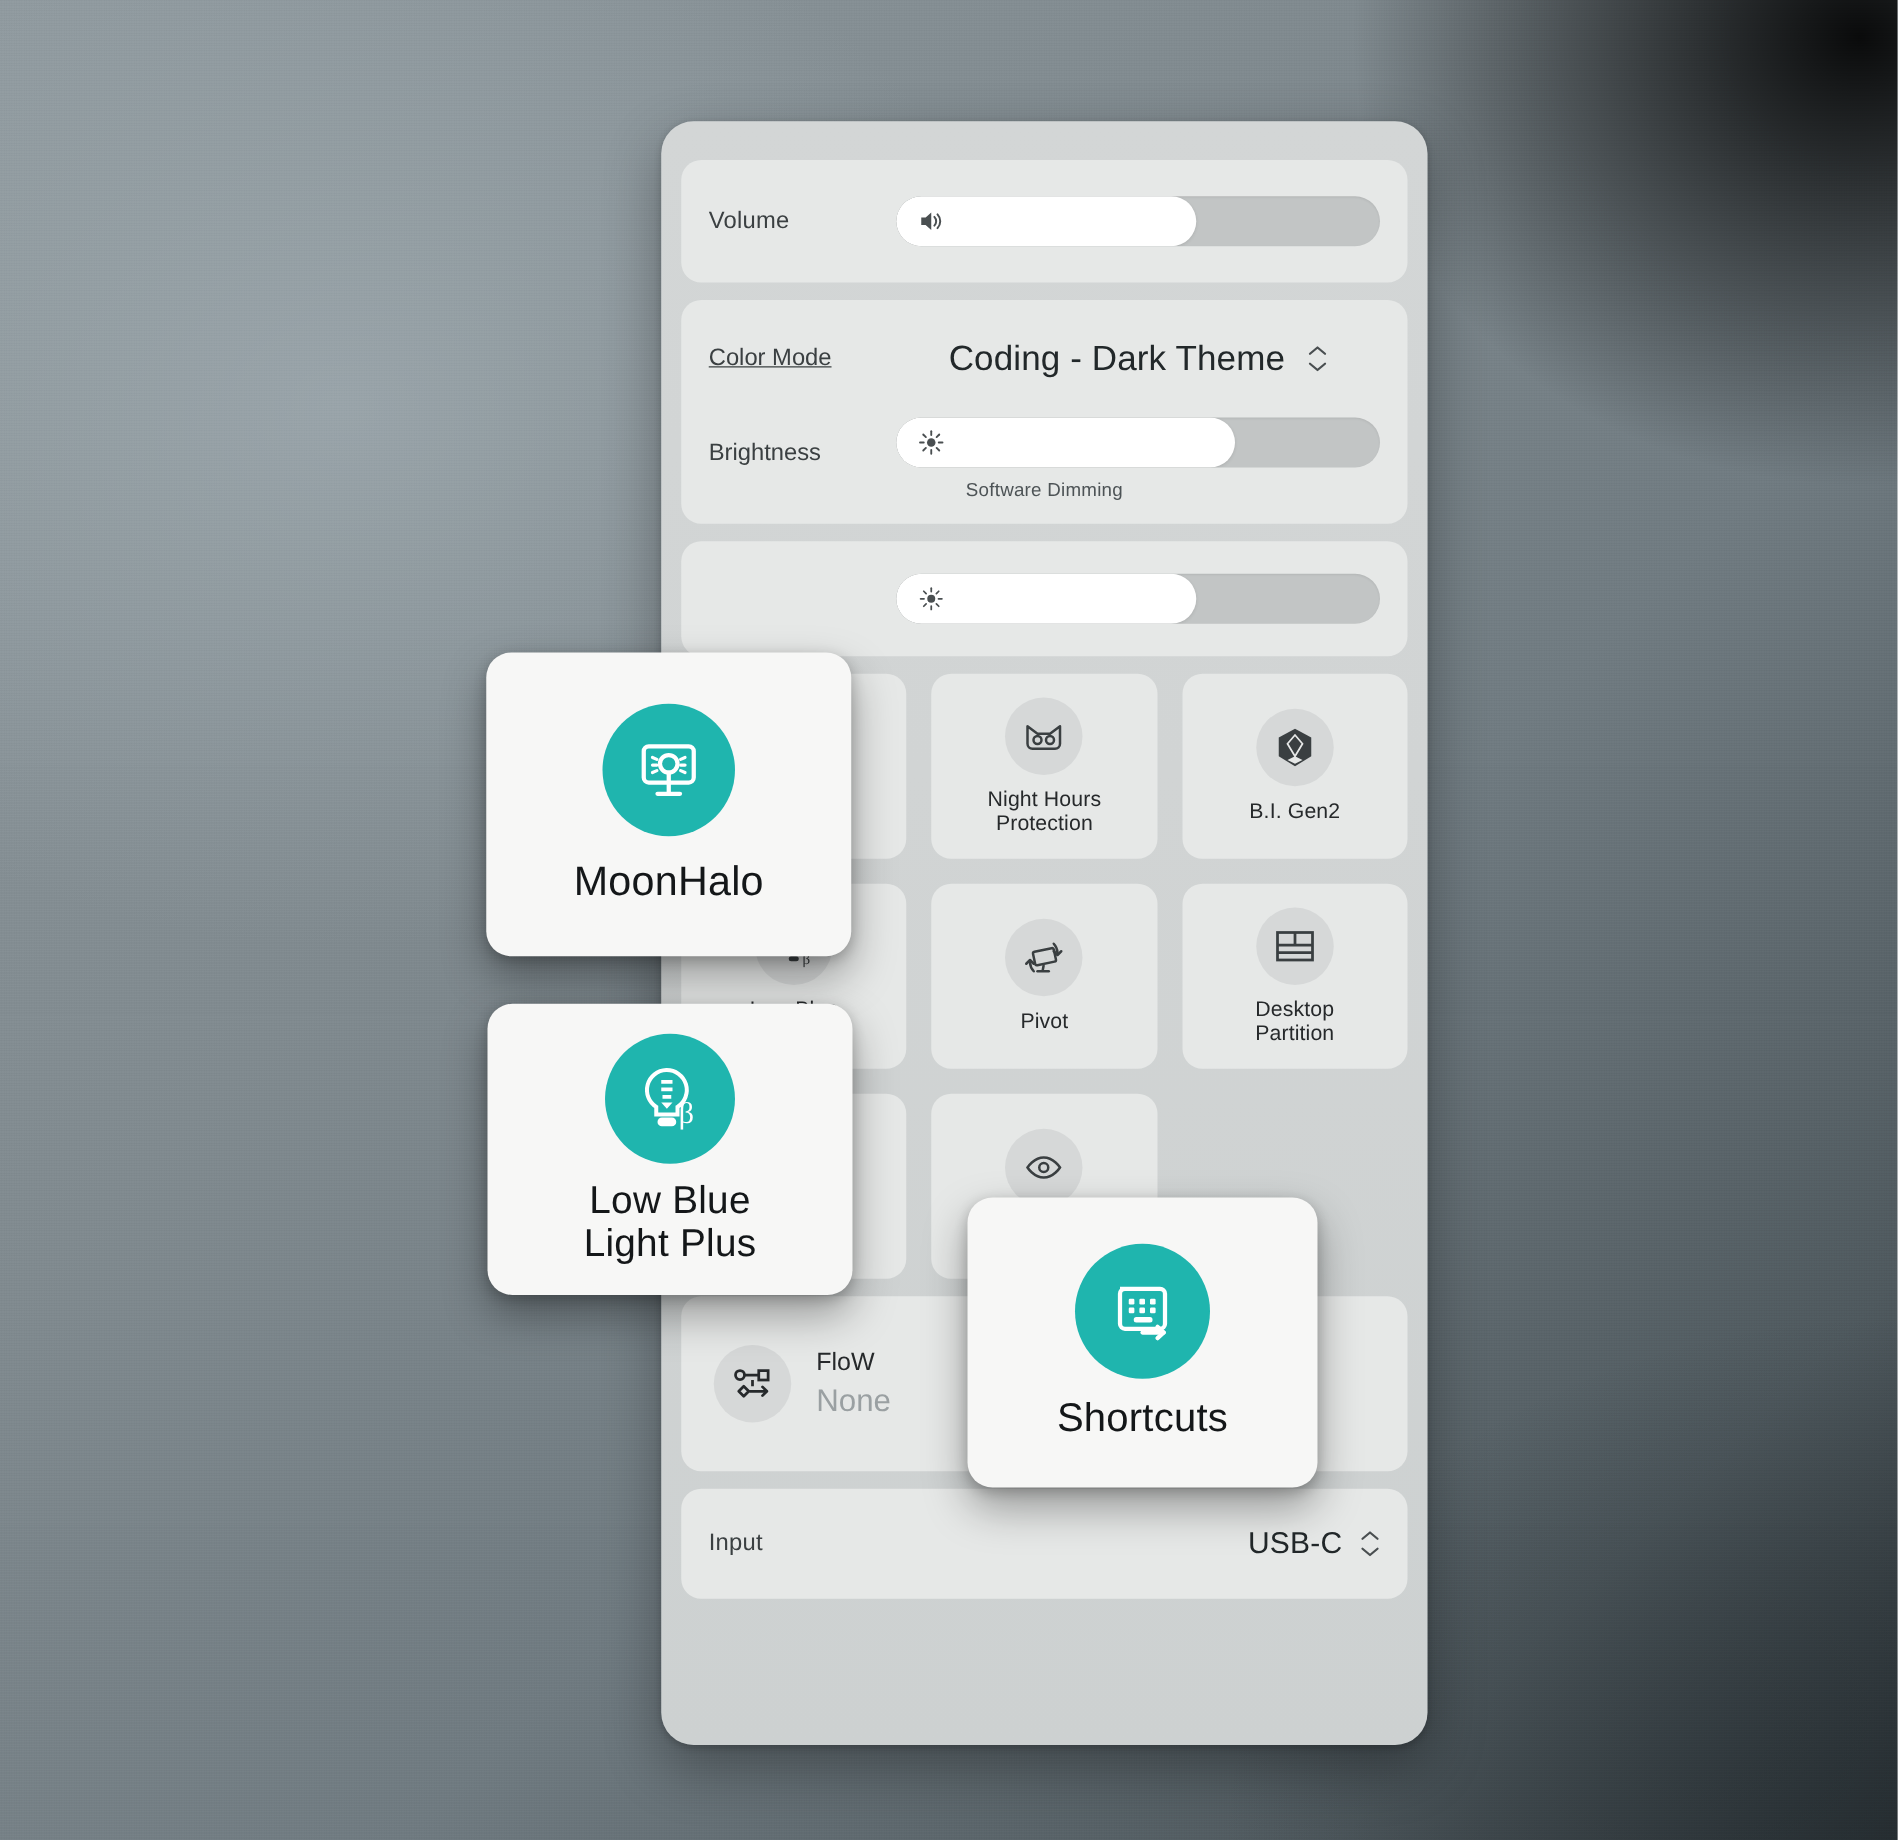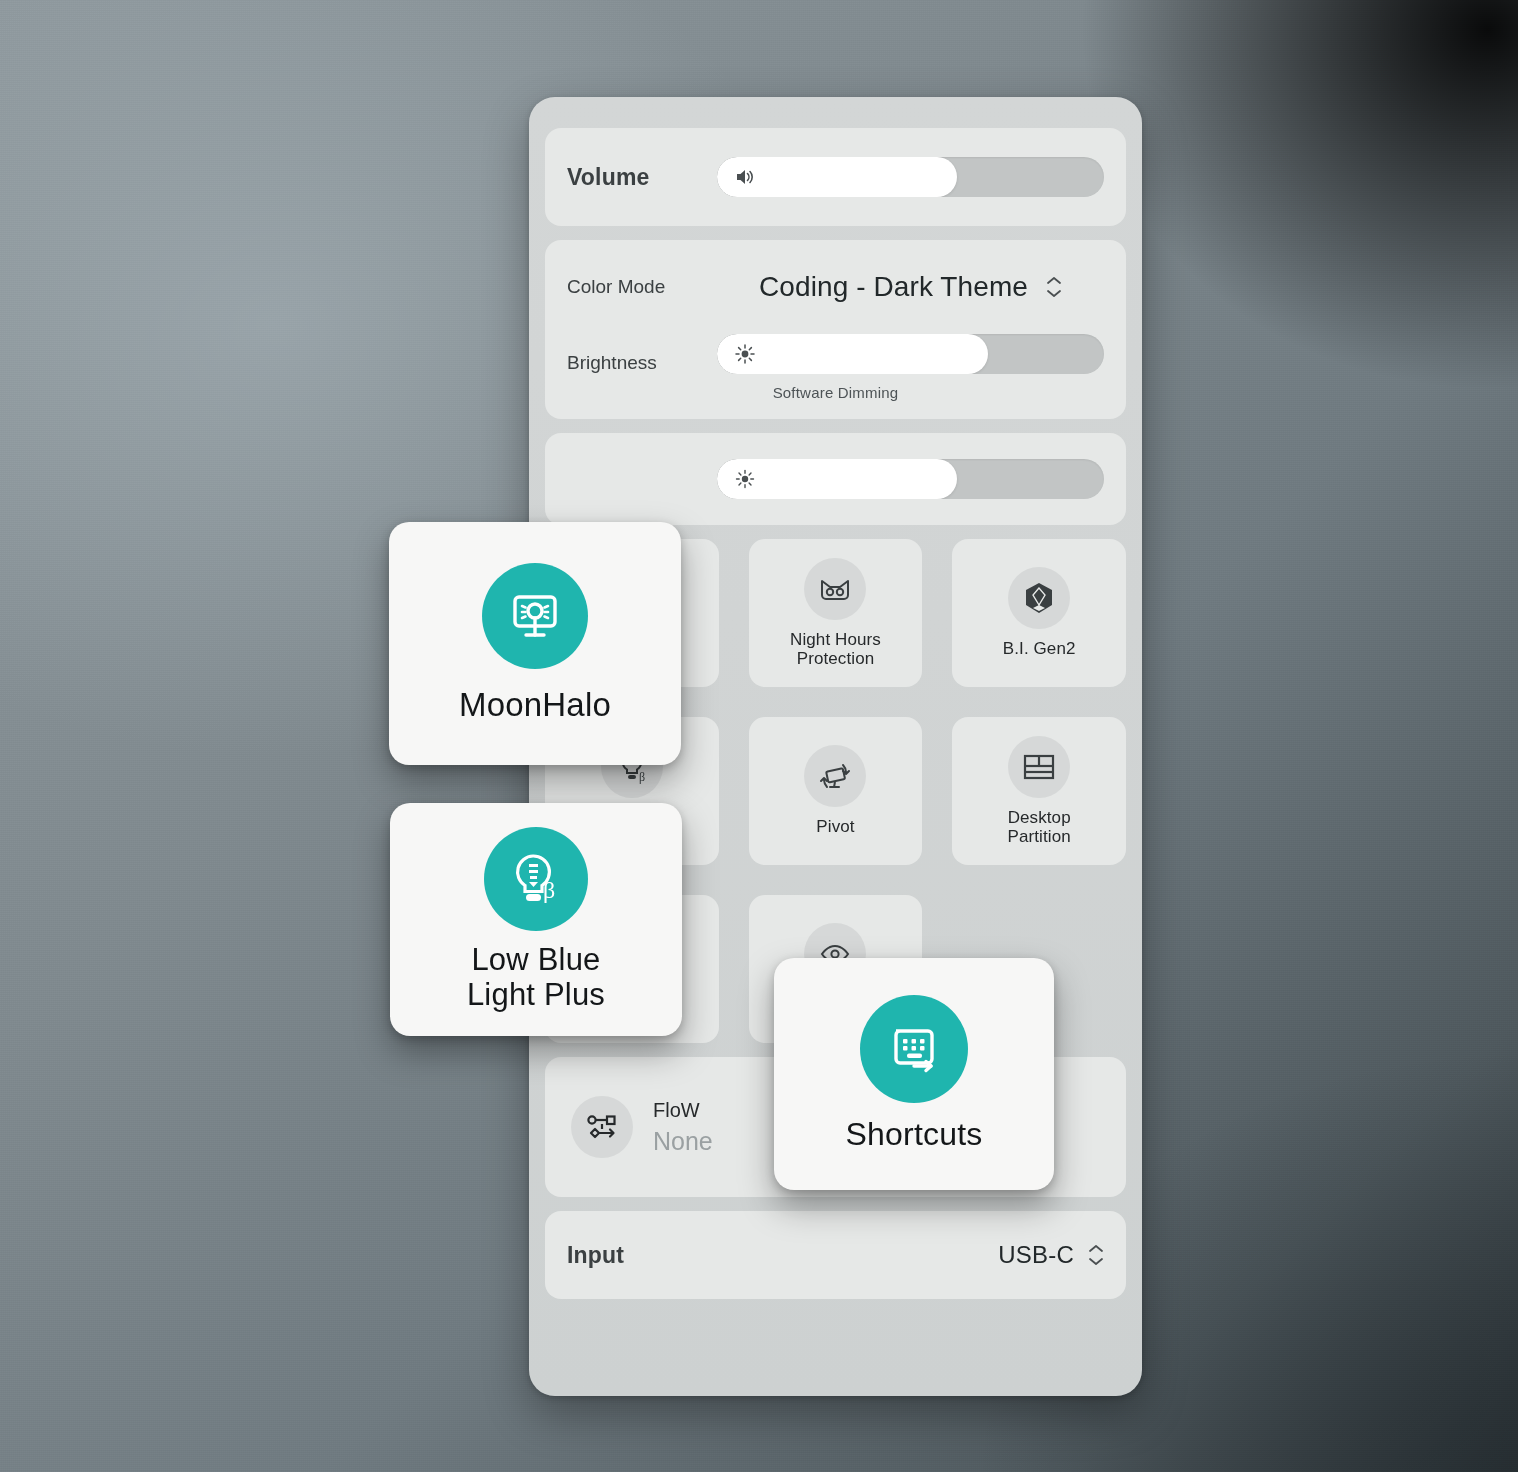--- a/index.html
+++ b/index.html
@@ -82,24 +82,23 @@
   }
   .hdr-menu i { width: 7px; height: 7px; border-radius: 50%; background: #fff; display: block; }
 
   
   .card {
     background: #e6e8e7;
     border-radius: 16px;
     margin-top: 14px;
   }
   .row-label {
-    font-size: 23px;
+    font-size: 19px;
     color: #3b4042;
     letter-spacing: .2px;
-    font-weight: bold;
   }
 
   
   .slider {
     position: relative;
     height: 40px;
     border-radius: 20px;
     background: #c2c5c5;
     overflow: hidden;
     box-shadow: inset 0 1px 2px rgba(0,0,0,.07);
@@ -120,39 +119,39 @@
   }
 
   
   #card-volume { height: 98px; display: flex; align-items: center; padding: 0 22px; }
   #card-volume .row-label { width: 150px; }
   #card-volume .slider { flex: 1; }
 
   
   #card-display { padding: 16px 22px 18px 22px; }
   .cm-row { display: flex; align-items: center; height: 62px; }
-  .cm-label { font-size: 19px; color: #3b4042; width: 150px; }
+  .cm-label { font-size: 19px; color: #3b4042; width: 150px; text-decoration: underline; }
   .cm-value-wrap { flex: 1; display: flex; align-items: center; justify-content: center; gap: 4px; }
   .cm-value { font-size: 28px; color: #22282a; letter-spacing: .1px; }
   .br-row { display: flex; align-items: flex-end; height: 56px; }
   .br-label { font-size: 19px; color: #3b4042; width: 150px; }
   .br-slider-col { flex: 1; }
   .sub-note { text-align: center; font-size: 15px; color: #4d5356; margin-top: 10px; letter-spacing: .2px; }
 
   
   #card-extra { height: 92px; display: flex; align-items: center; padding: 0 22px; }
   #card-extra .spacer { width: 150px; }
   #card-extra .slider { flex: 1; }
 
   
   #grid {
     margin-top: 14px;
     display: grid;
     grid-template-columns: repeat(3, 1fr);
-    gap: 30px;
+    gap: 20px;
   }
   .tile {
     background: #e6e8e7;
     border-radius: 16px;
     height: 148px;
     display: flex; flex-direction: column;
     align-items: center; justify-content: center;
     gap: 10px;
     padding: 6px;
   }

